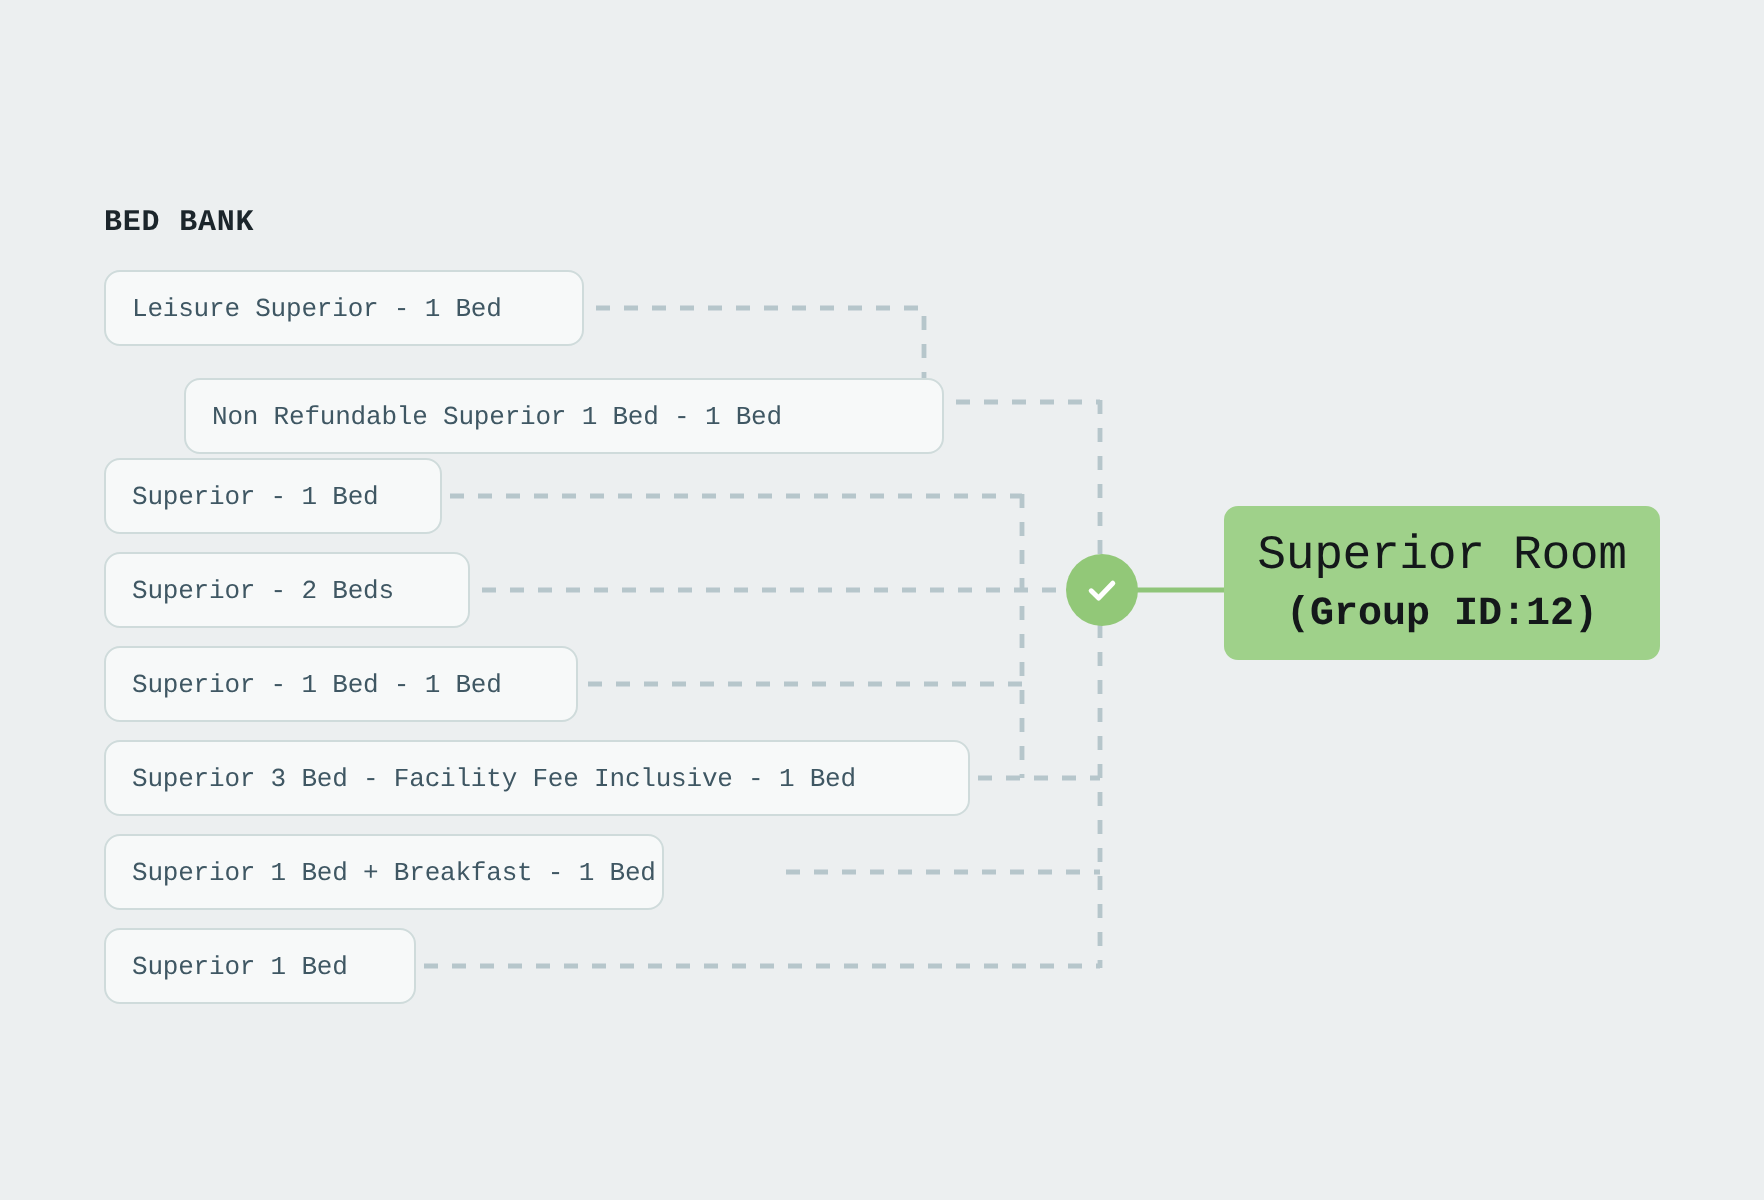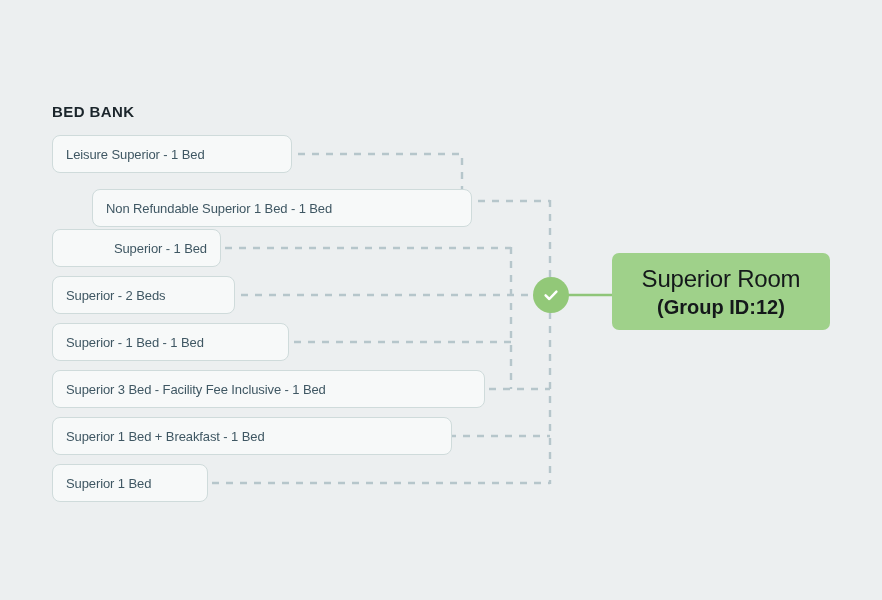--- a/index.html
+++ b/index.html
@@ -4,21 +4,21 @@
 <title>Bed Bank Room Mapping</title>
 <style>
   html,body{margin:0;padding:0;}
   body{
     width:882px;height:600px;
     background:#eceff0;
     font-family:"Liberation Sans", sans-serif;
     overflow:hidden;
     position:relative;
   }
-  #canvas{position:absolute;inset:0;width:882px;height:600px;}
+  #canvas{position:absolute;inset:0;width:882px;height:600px;font-family:Liberation Mono, monospace;}
 
   
   #wires{position:absolute;left:0;top:0;width:882px;height:600px;z-index:1;}
 
   
   .section-title{
     position:absolute;
     left:52px;top:103px;
     font-size:15px;
     font-weight:600;
@@ -123,33 +123,33 @@
 
   <div class="section-title">BED BANK</div>
 
   <div id="source-list">
     <div class="pill" style="top:0px;width:240px;">
       <span>Leisure Superior - 1 Bed</span>
     </div>
     <div class="pill" style="top:54px;width:380px;margin-left:40px;">
       <span>Non Refundable Superior 1 Bed - 1 Bed</span>
     </div>
-    <div class="pill" style="top:94px;width:169px;justify-content:flex-end;">
+    <div class="pill" style="top:94px;width:169px;">
       <span>Superior - 1 Bed</span>
     </div>
     <div class="pill" style="top:141px;width:183px;">
       <span>Superior - 2 Beds</span>
     </div>
     <div class="pill" style="top:188px;width:237px;">
       <span>Superior - 1 Bed - 1 Bed</span>
     </div>
     <div class="pill" style="top:235px;width:433px;">
       <span>Superior 3 Bed - Facility Fee Inclusive - 1 Bed</span>
     </div>
-    <div class="pill" style="top:282px;width:400px;">
+    <div class="pill" style="top:282px;width:280px;">
       <span>Superior 1 Bed + Breakfast - 1 Bed</span>
     </div>
     <div class="pill" style="top:329px;width:156px;">
       <span>Superior 1 Bed</span>
     </div>
   </div>
 
   <div id="check-node">
     <svg width="20" height="20" viewBox="0 0 20 20" aria-hidden="true">
       <path d="M4.6 10.4 L8.3 14 L15.4 6.6" fill="none" stroke="#ffffff" stroke-width="2.5" stroke-linecap="round" stroke-linejoin="round"></path>

